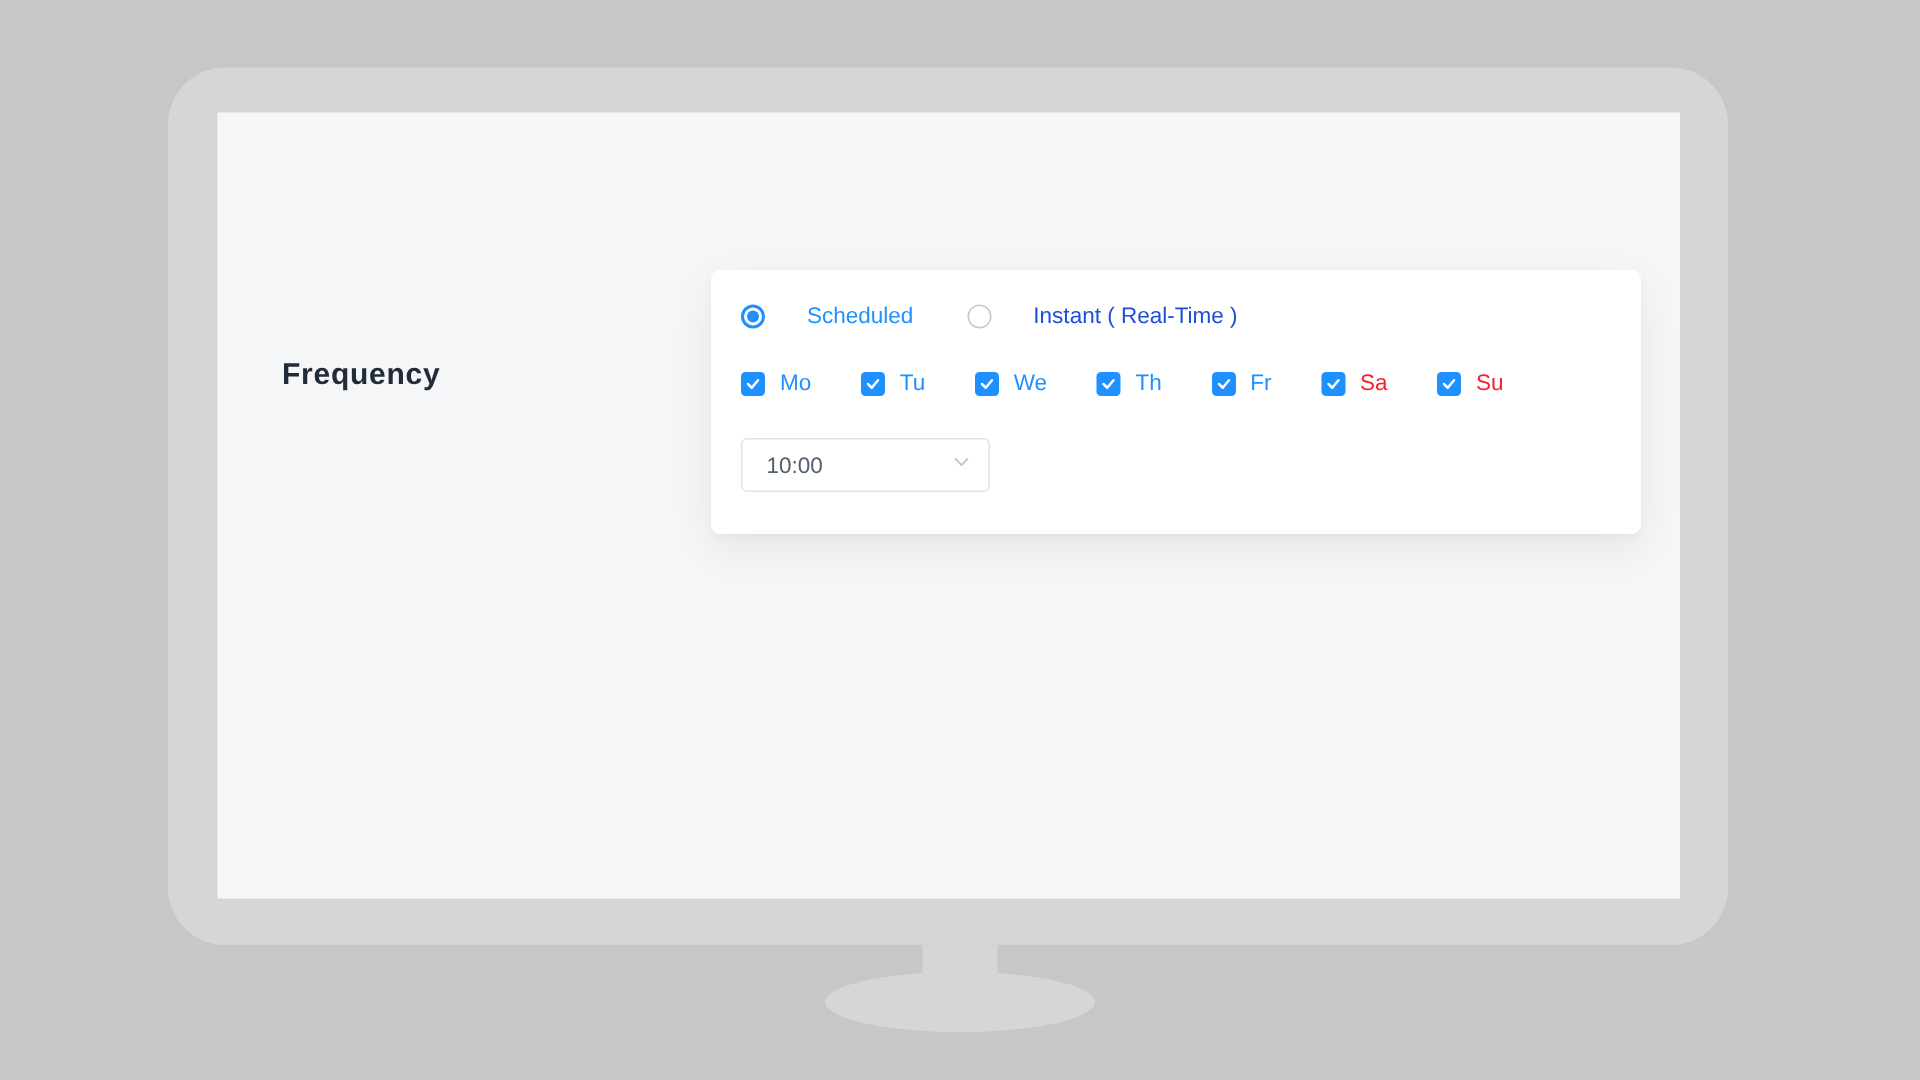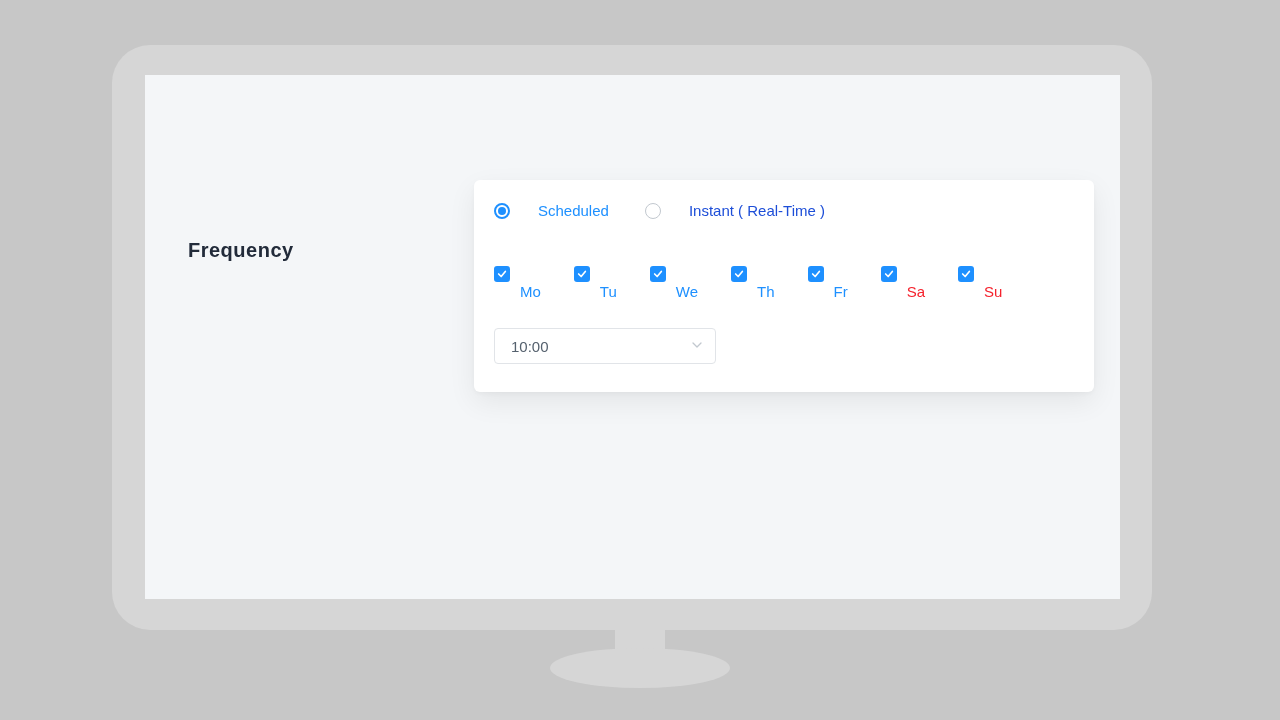--- a/index.html
+++ b/index.html
@@ -76,25 +76,25 @@
     .days-row { display: flex; gap: 33px; margin-bottom: 28px; }
     .day-item { display: flex; align-items: center; gap: 10px; cursor: pointer; }
     .checkbox {
       width: 16px; height: 16px;
       background: #1e90ff;
       border-radius: 3px;
       display: flex; align-items: center; justify-content: center;
       flex-shrink: 0;
     }
     .checkbox svg { display: block; }
-    .day-label { font-size: 15px; margin-top: 36px; }
+    .day-label { font-size: 15px; }
     .day-label.weekday { color: #1e90ff; }
     .day-label.weekend { color: #f5222d; }
     .time-select {
-      width: 222px; height: 36px;
+      width: 166px; height: 36px;
       border: 1px solid #e1e4e8;
       border-radius: 4px;
       display: flex; align-items: center; justify-content: space-between;
       padding: 0 12px 0 16px;
       cursor: pointer;
       background: #fff;
     }
     .time-value { font-size: 15px; color: #55616e; }
     .chev { color: #c2c8cf; }
   </style>

